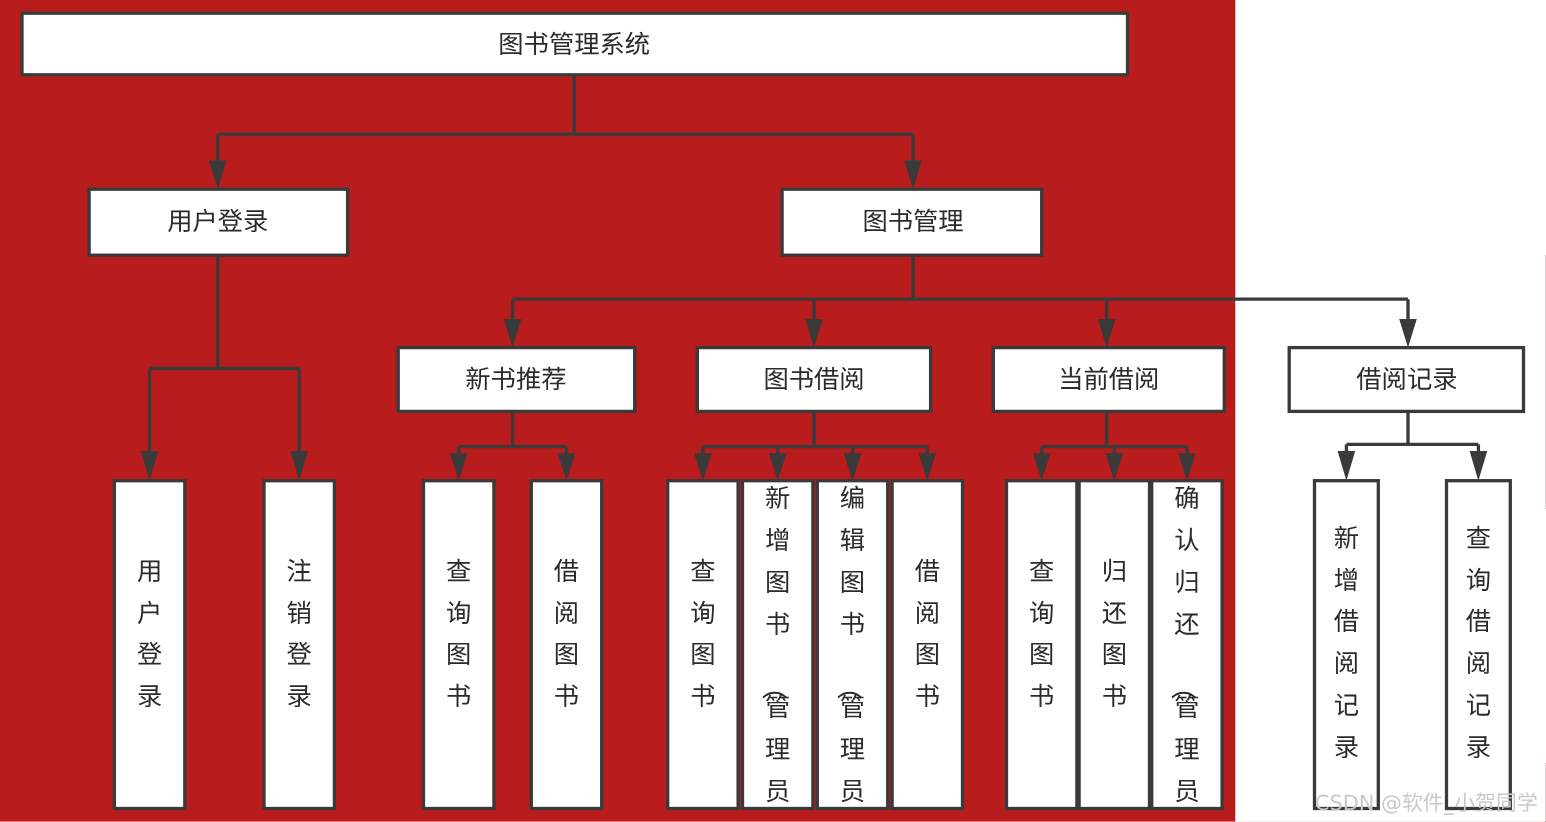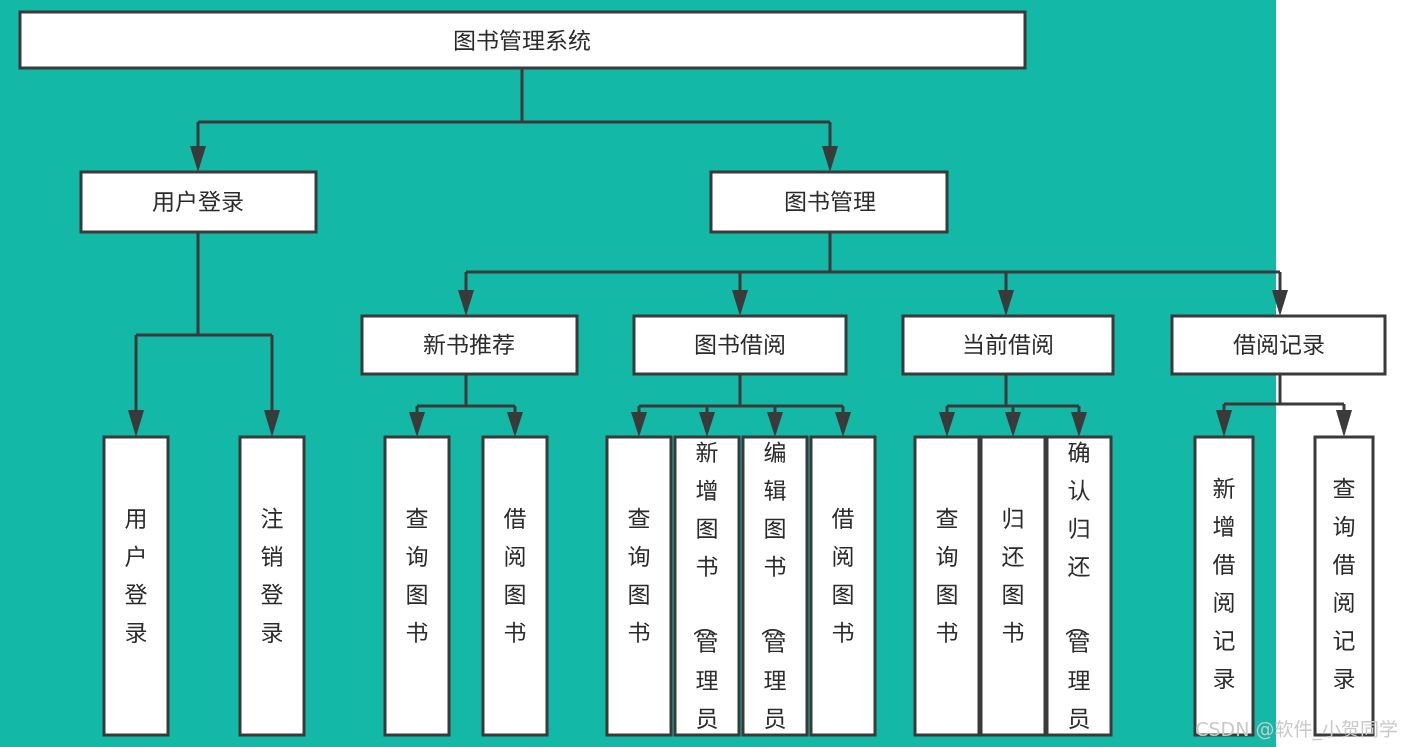--- a/index.html
+++ b/index.html
@@ -9,23 +9,23 @@
     background: #ffffff;
   }
   body {
     width: 1405px;
     height: 747px;
     overflow: hidden;
     font-family: "DejaVu Sans", "Liberation Sans", sans-serif;
   }
   #diagram-root {
     position: relative;
-    width: 1276px;
+    width: 1123px;
     height: 747px;
-    background: #14b8a6;
+    background: #b91c1c;
   }
   svg.flowchart {
     position: absolute;
     top: 0;
     left: 0;
     width: 1405px;
     height: 747px;
     display: block;
   }
   .node-box {

